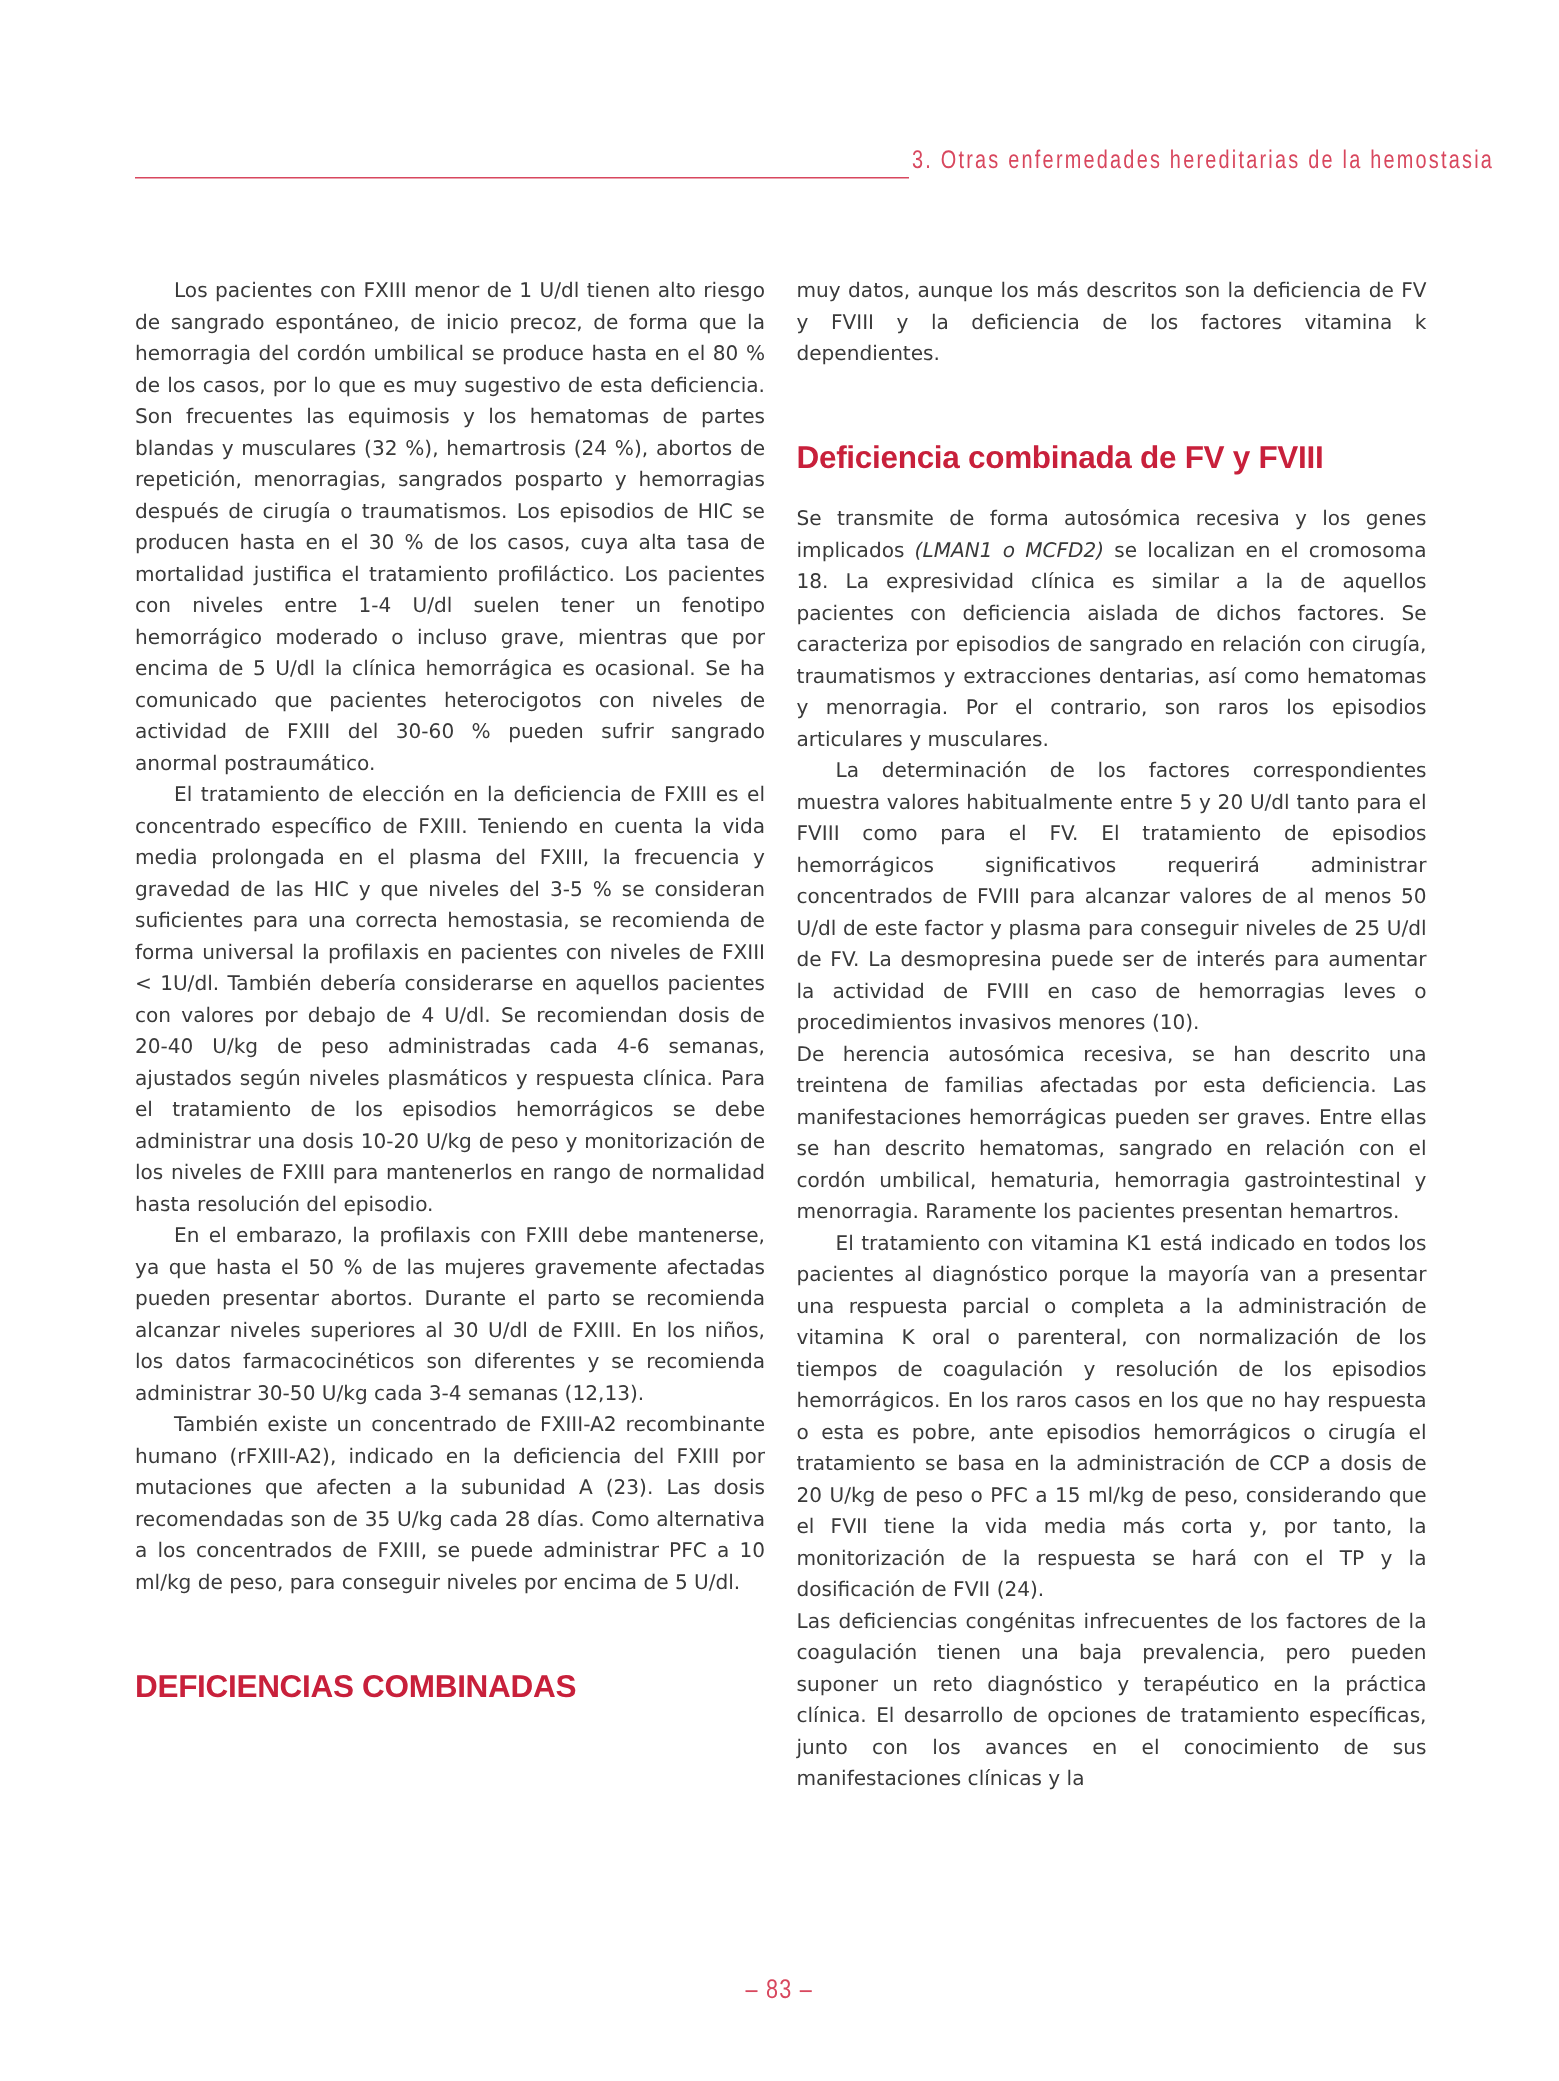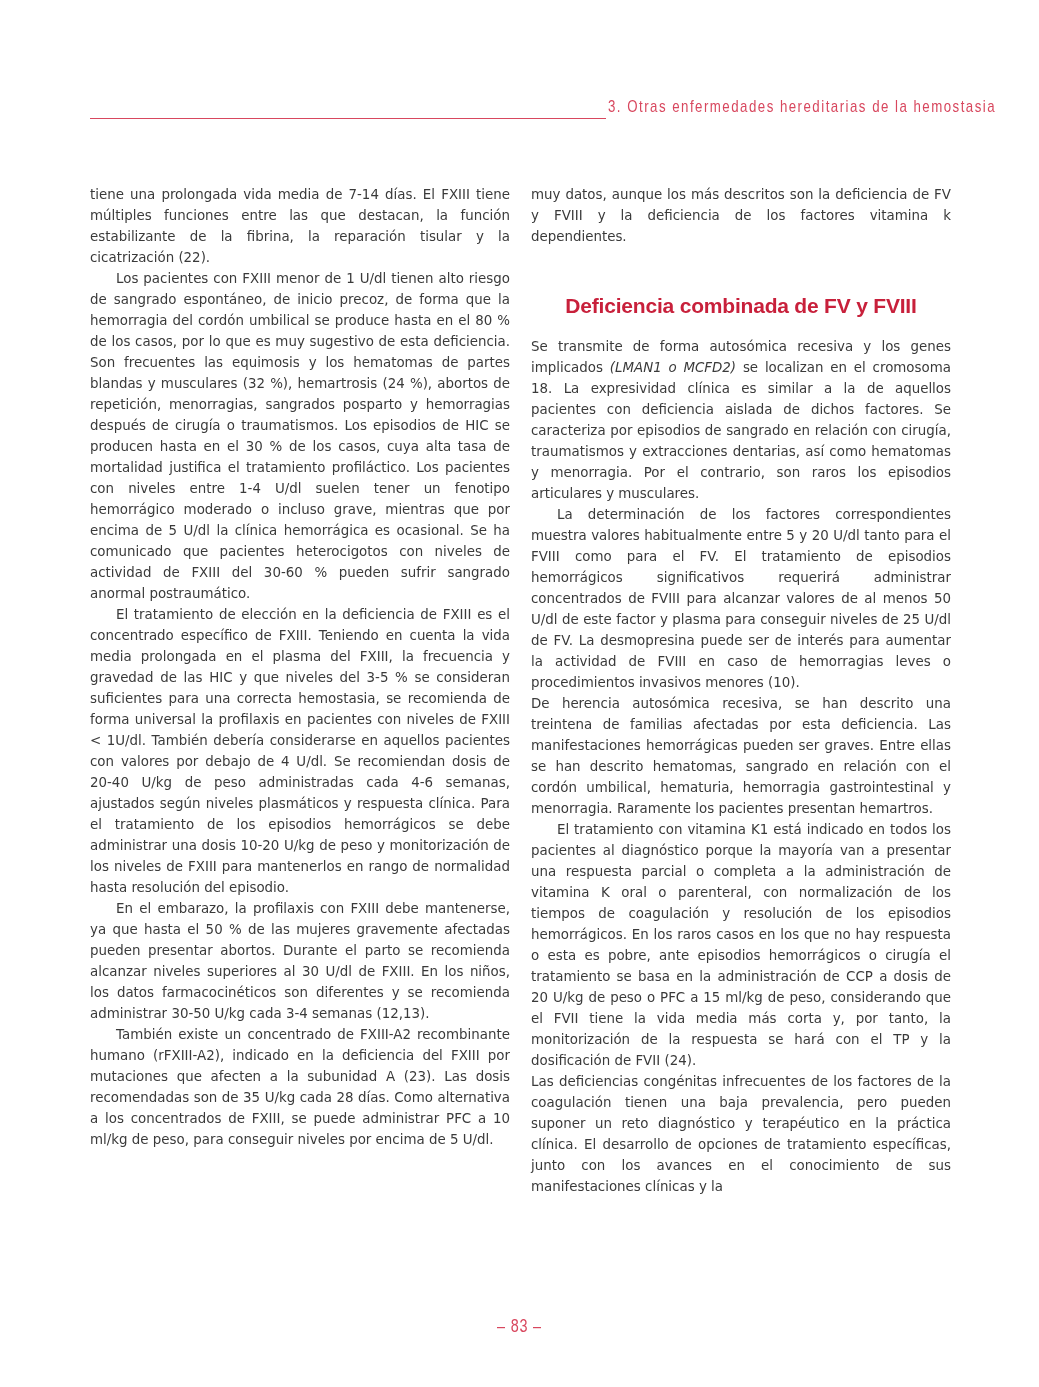--- a/index.html
+++ b/index.html
@@ -12,43 +12,43 @@
   }
   .col { position: absolute; top: 184px; width: 420px;
     font-family: "DejaVu Sans", sans-serif; font-size: 13.4px; line-height: 21px; color: #3a3a3a; }
   .col-left { left: 90px; }
   .col-right { left: 531px; }
   .col p { margin: 0; text-align: justify; hyphens: manual; }
   .col p.indent { text-indent: 26px; }
   .col p + p { }
   h2 {
     font-family: "Liberation Sans", sans-serif; font-weight: bold; color: #c8203b;
-    font-size: 21px; line-height: 29px; margin: 0; letter-spacing: -0.2px; text-align: center;
+    font-size: 21px; line-height: 29px; margin: 0; letter-spacing: -0.2px;
   }
   .sec-gap-before { margin-top: 44px !important; }
   .sec-gap-after { margin-bottom: 16px !important; }
   .page-num {
     position: absolute; left: 0; width: 1039px; top: 1316px; text-align: center;
     font-family: "Liberation Sans", sans-serif; font-size: 18px; color: #d8475e;
     transform: scaleX(0.8); letter-spacing: 1px;
   }
   em { font-style: italic; }
 </style>
 </head>
 <body>
 
 <div class="header-rule"></div>
 <div class="running-head">3. Otras enfermedades hereditarias de la hemostasia</div>
 
 <div class="col col-left">
-  <p>tiene una prolongada vida media de 7-14 días. El FXIII tiene múltiples funciones entre las que destacan, la función estabilizante de la fibrina, la reparación tisular y la cicatrización (22).</p>
   <p class="indent">Los pacientes con FXIII menor de 1 U/dl tienen alto riesgo de sangrado espontáneo, de inicio precoz, de forma que la hemorragia del cordón umbilical se produce hasta en el 80 % de los casos, por lo que es muy sugestivo de esta deficiencia. Son frecuentes las equimosis y los hematomas de partes blandas y musculares (32 %), hemartrosis (24 %), abortos de repetición, menorragias, sangrados posparto y hemorragias después de cirugía o traumatismos. Los episodios de HIC se producen hasta en el 30 % de los casos, cuya alta tasa de mortalidad justifica el tratamiento profiláctico. Los pacientes con niveles entre 1-4 U/dl suelen tener un fenotipo hemorrágico moderado o incluso grave, mientras que por encima de 5 U/dl la clínica hemorrágica es ocasional. Se ha comunicado que pacientes heterocigotos con niveles de actividad de FXIII del 30-60 % pueden sufrir sangrado anormal postraumático.</p>
   <p class="indent">El tratamiento de elección en la deficiencia de FXIII es el concentrado específico de FXIII. Teniendo en cuenta la vida media prolongada en el plasma del FXIII, la frecuencia y gravedad de las HIC y que niveles del 3-5 % se consideran suficientes para una correcta hemostasia, se recomienda de forma universal la profilaxis en pacientes con niveles de FXIII &lt; 1U/dl. También debería considerarse en aquellos pacientes con valores por debajo de 4 U/dl. Se recomiendan dosis de 20-40 U/kg de peso administradas cada 4-6 semanas, ajustados según niveles plasmáticos y respuesta clínica. Para el tratamiento de los episodios hemorrágicos se debe administrar una dosis 10-20 U/kg de peso y monitorización de los niveles de FXIII para mantenerlos en rango de normalidad hasta resolución del episodio.</p>
   <p class="indent">En el embarazo, la profilaxis con FXIII debe mantenerse, ya que hasta el 50 % de las mujeres gravemente afectadas pueden presentar abortos. Durante el parto se recomienda alcanzar niveles superiores al 30 U/dl de FXIII. En los niños, los datos farmacocinéticos son diferentes y se recomienda administrar 30-50 U/kg cada 3-4 semanas (12,13).</p>
   <p class="indent">También existe un concentrado de FXIII-A2 recombinante humano (rFXIII-A2), indicado en la deficiencia del FXIII por mutaciones que afecten a la subunidad A (23). Las dosis recomendadas son de 35 U/kg cada 28 días. Como alternativa a los concentrados de FXIII, se puede administrar PFC a 10 ml/kg de peso, para conseguir niveles por encima de 5 U/dl.</p>
+  <h2 class="sec-gap-before sec-gap-after">DEFICIENCIAS COMBINADAS</h2>
 </div>
 
 <div class="col col-right">
   <p>muy datos, aunque los más descritos son la deficiencia de FV y FVIII y la deficiencia de los factores vitamina k dependientes.</p>
 
   <h2 class="sec-gap-before sec-gap-after">Deficiencia combinada de FV y FVIII</h2>
   <p><span>Se transmite de forma autosómica recesiva y los genes implicados </span><em>(LMAN1 o MCFD2)</em><span> se localizan en el cromosoma 18. La expresividad clínica es similar a la de aquellos pacientes con deficiencia aislada de dichos factores. Se caracteriza por episodios de sangrado en relación con cirugía, traumatismos y extracciones dentarias, así como hematomas y menorragia. Por el contrario, son raros los episodios articulares y musculares.</span></p>
   <p class="indent">La determinación de los factores correspondientes muestra valores habitualmente entre 5 y 20 U/dl tanto para el FVIII como para el FV. El tratamiento de episodios hemorrágicos significativos requerirá administrar concentrados de FVIII para alcanzar valores de al menos 50 U/dl de este factor y plasma para conseguir niveles de 25 U/dl de FV. La desmopresina puede ser de interés para aumentar la actividad de FVIII en caso de hemorragias leves o procedimientos invasivos menores (10).</p>
 
   <p>De herencia autosómica recesiva, se han descrito una treintena de familias afectadas por esta deficiencia. Las manifestaciones hemorrágicas pueden ser graves. Entre ellas se han descrito hematomas, sangrado en relación con el cordón umbilical, hematuria, hemorragia gastrointestinal y menorragia. Raramente los pacientes presentan hemartros.</p>

